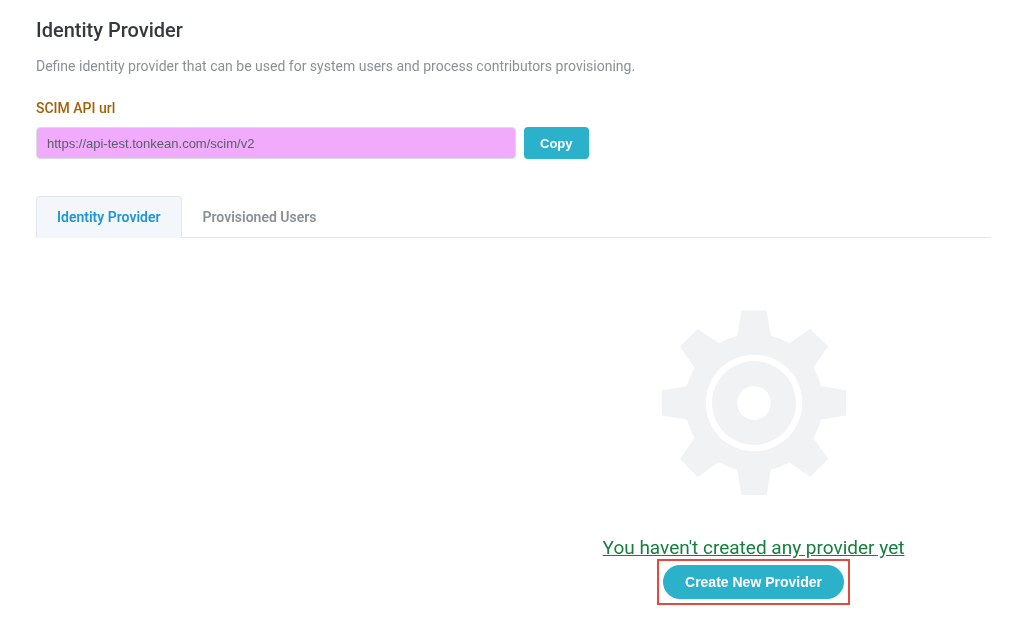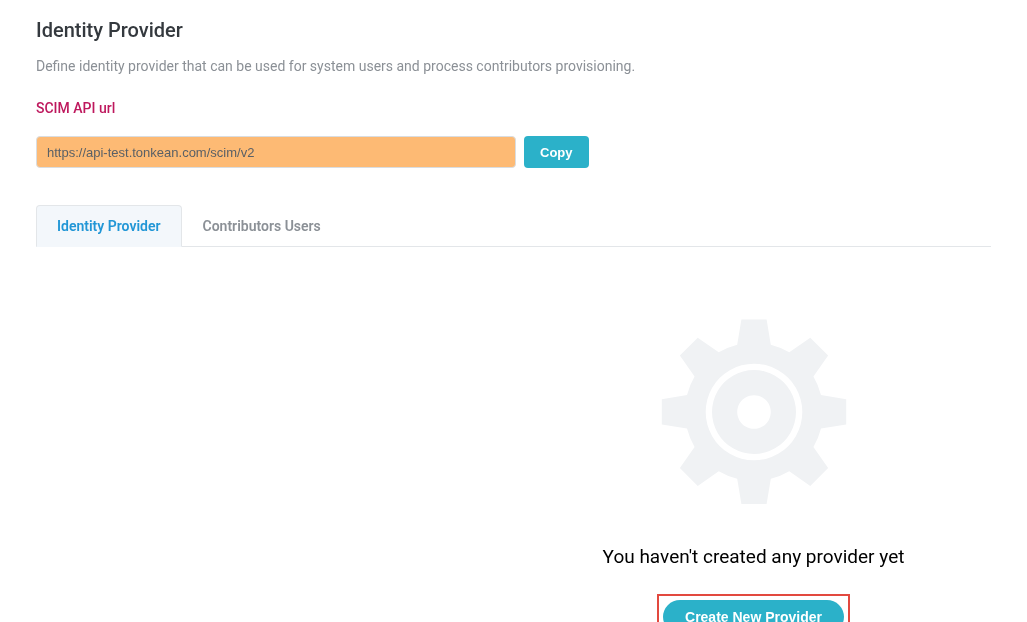--- a/index.html
+++ b/index.html
@@ -21,36 +21,36 @@
     }
     .description {
       font-size: 14px;
       color: #8b9096;
       line-height: 1.45;
       margin-bottom: 24px;
     }
     .field-label {
       font-size: 14px;
       font-weight: 500;
-      color: #be185d;
-      margin-bottom: 20px;
+      color: #a16207;
+      margin-bottom: 11px;
     }
     .url-row {
       display: flex;
       align-items: stretch;
       gap: 8px;
       margin-bottom: 36px;
     }
     .url-input {
       width: 480px;
       height: 32px;
       padding: 6px 10px;
       font-size: 13px;
       color: #5a6066;
-      background: #fdba74;
+      background: #f0abfc;
       border: 1px solid #d9dde1;
       border-radius: 4px;
       outline: none;
     }
     .copy-btn {
       height: 32px;
       padding: 0 16px;
       background: #2bb1c9;
       color: #ffffff;
       font-size: 13px;
@@ -99,23 +99,24 @@
       margin-bottom: 28px;
       color: #f0f2f4;
     }
     .gear-icon svg {
       width: 100%;
       height: 100%;
       display: block;
     }
     .empty-text {
       font-size: 19px;
-      color: #000000;
-      margin-bottom: 26px;
+      color: #15803d;
+      margin-bottom: 0;
       text-align: center;
+      text-decoration: underline;
     }
     .highlight-box {
       border: 2px solid #e2493f;
       padding: 4px;
       display: inline-block;
     }
     .create-btn {
       background: #2bb1c9;
       color: #ffffff;
       font-size: 14px;
@@ -137,21 +138,21 @@
 
 <div class="field-label">SCIM API url</div>
 
 <div class="url-row">
   <input type="text" class="url-input" readonly="" value="https://api-test.tonkean.com/scim/v2" style="">
   <button class="copy-btn">Copy</button>
 </div>
 
 <div class="tabs">
   <div class="tab active">Identity Provider</div>
-  <div class="tab">Contributors Users</div>
+  <div class="tab">Provisioned Users</div>
 </div>
 
 <div class="empty-state">
   <div class="gear-icon">
     <svg viewBox="0 0 100 100" xmlns="http://www.w3.org/2000/svg">
       <path fill="currentColor" d="M50 30 a20 20 0 1 0 0.001 0 Z M50 42 a8 8 0 1 1 -0.001 0 Z
         M44 6 h12 l2 12 a34 34 0 0 1 8.8 3.6 l10-7 8.5 8.5 -7 10 a34 34 0 0 1 3.6 8.8 l12 2 v12 l-12 2 a34 34 0 0 1 -3.6 8.8 l7 10 -8.5 8.5 -10-7 a34 34 0 0 1 -8.8 3.6 l-2 12 h-12 l-2-12 a34 34 0 0 1 -8.8-3.6 l-10 7 -8.5-8.5 7-10 a34 34 0 0 1 -3.6-8.8 l-12-2 v-12 l12-2 a34 34 0 0 1 3.6-8.8 l-7-10 8.5-8.5 10 7 a34 34 0 0 1 8.8-3.6 Z
         M50 27 a23 23 0 1 0 0.001 0 Z" fill-rule="evenodd"></path>
     </svg>
   </div>

